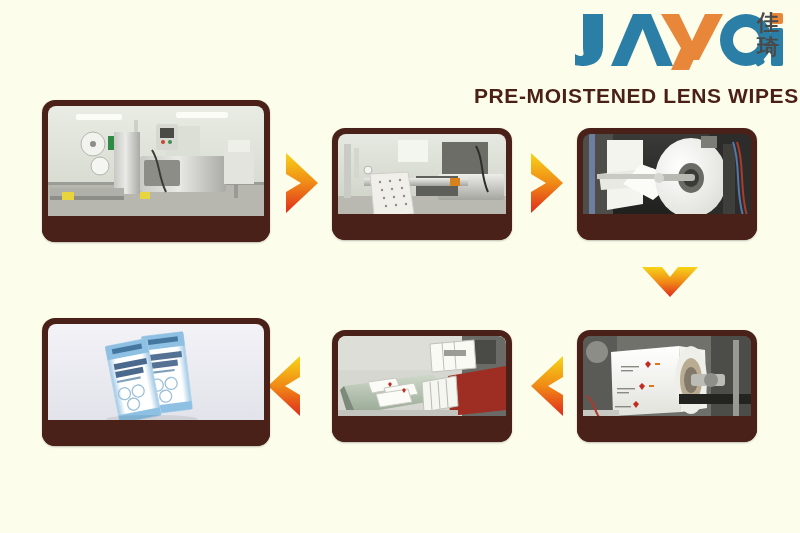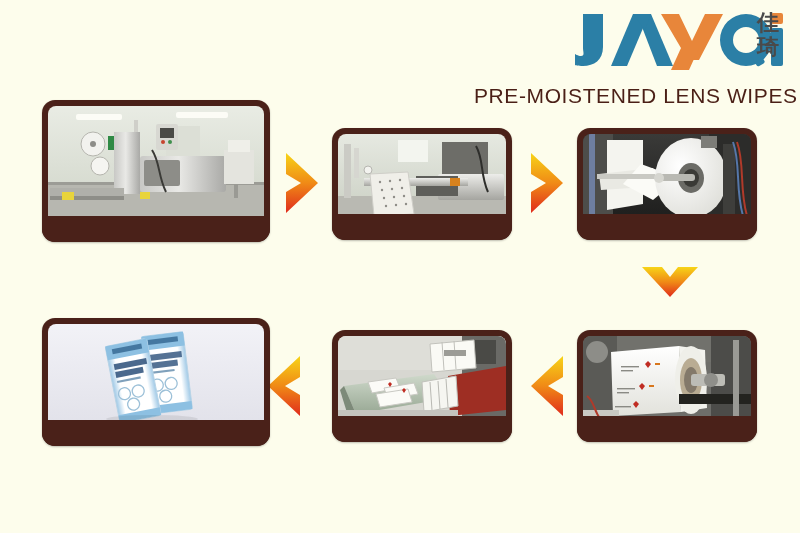--- a/index.html
+++ b/index.html
@@ -22,21 +22,21 @@
     position:absolute; right:8px; top:6px;
     width:48px; height:58px;
     display:flex; flex-direction:column;
     align-items:center; justify-content:center;
     color:#4a4a4a; font-size:22px; line-height:1.08;
     font-family:"DejaVu Sans", sans-serif; font-weight:700;
     letter-spacing:0;
   }
   .page-title{
     position:absolute; left:474px; top:84px;
-    font-size:21px; font-weight:400; letter-spacing:.6px;
+    font-size:21px; font-weight:700; letter-spacing:.6px;
     color:#4a1f16; white-space:nowrap;
     font-family:"Liberation Sans", sans-serif;
   }
 
   
   .card{
     position:absolute;
     background:#4a2119;
     border-radius:13px;
     box-shadow:0 1px 2px rgba(0,0,0,.25);

